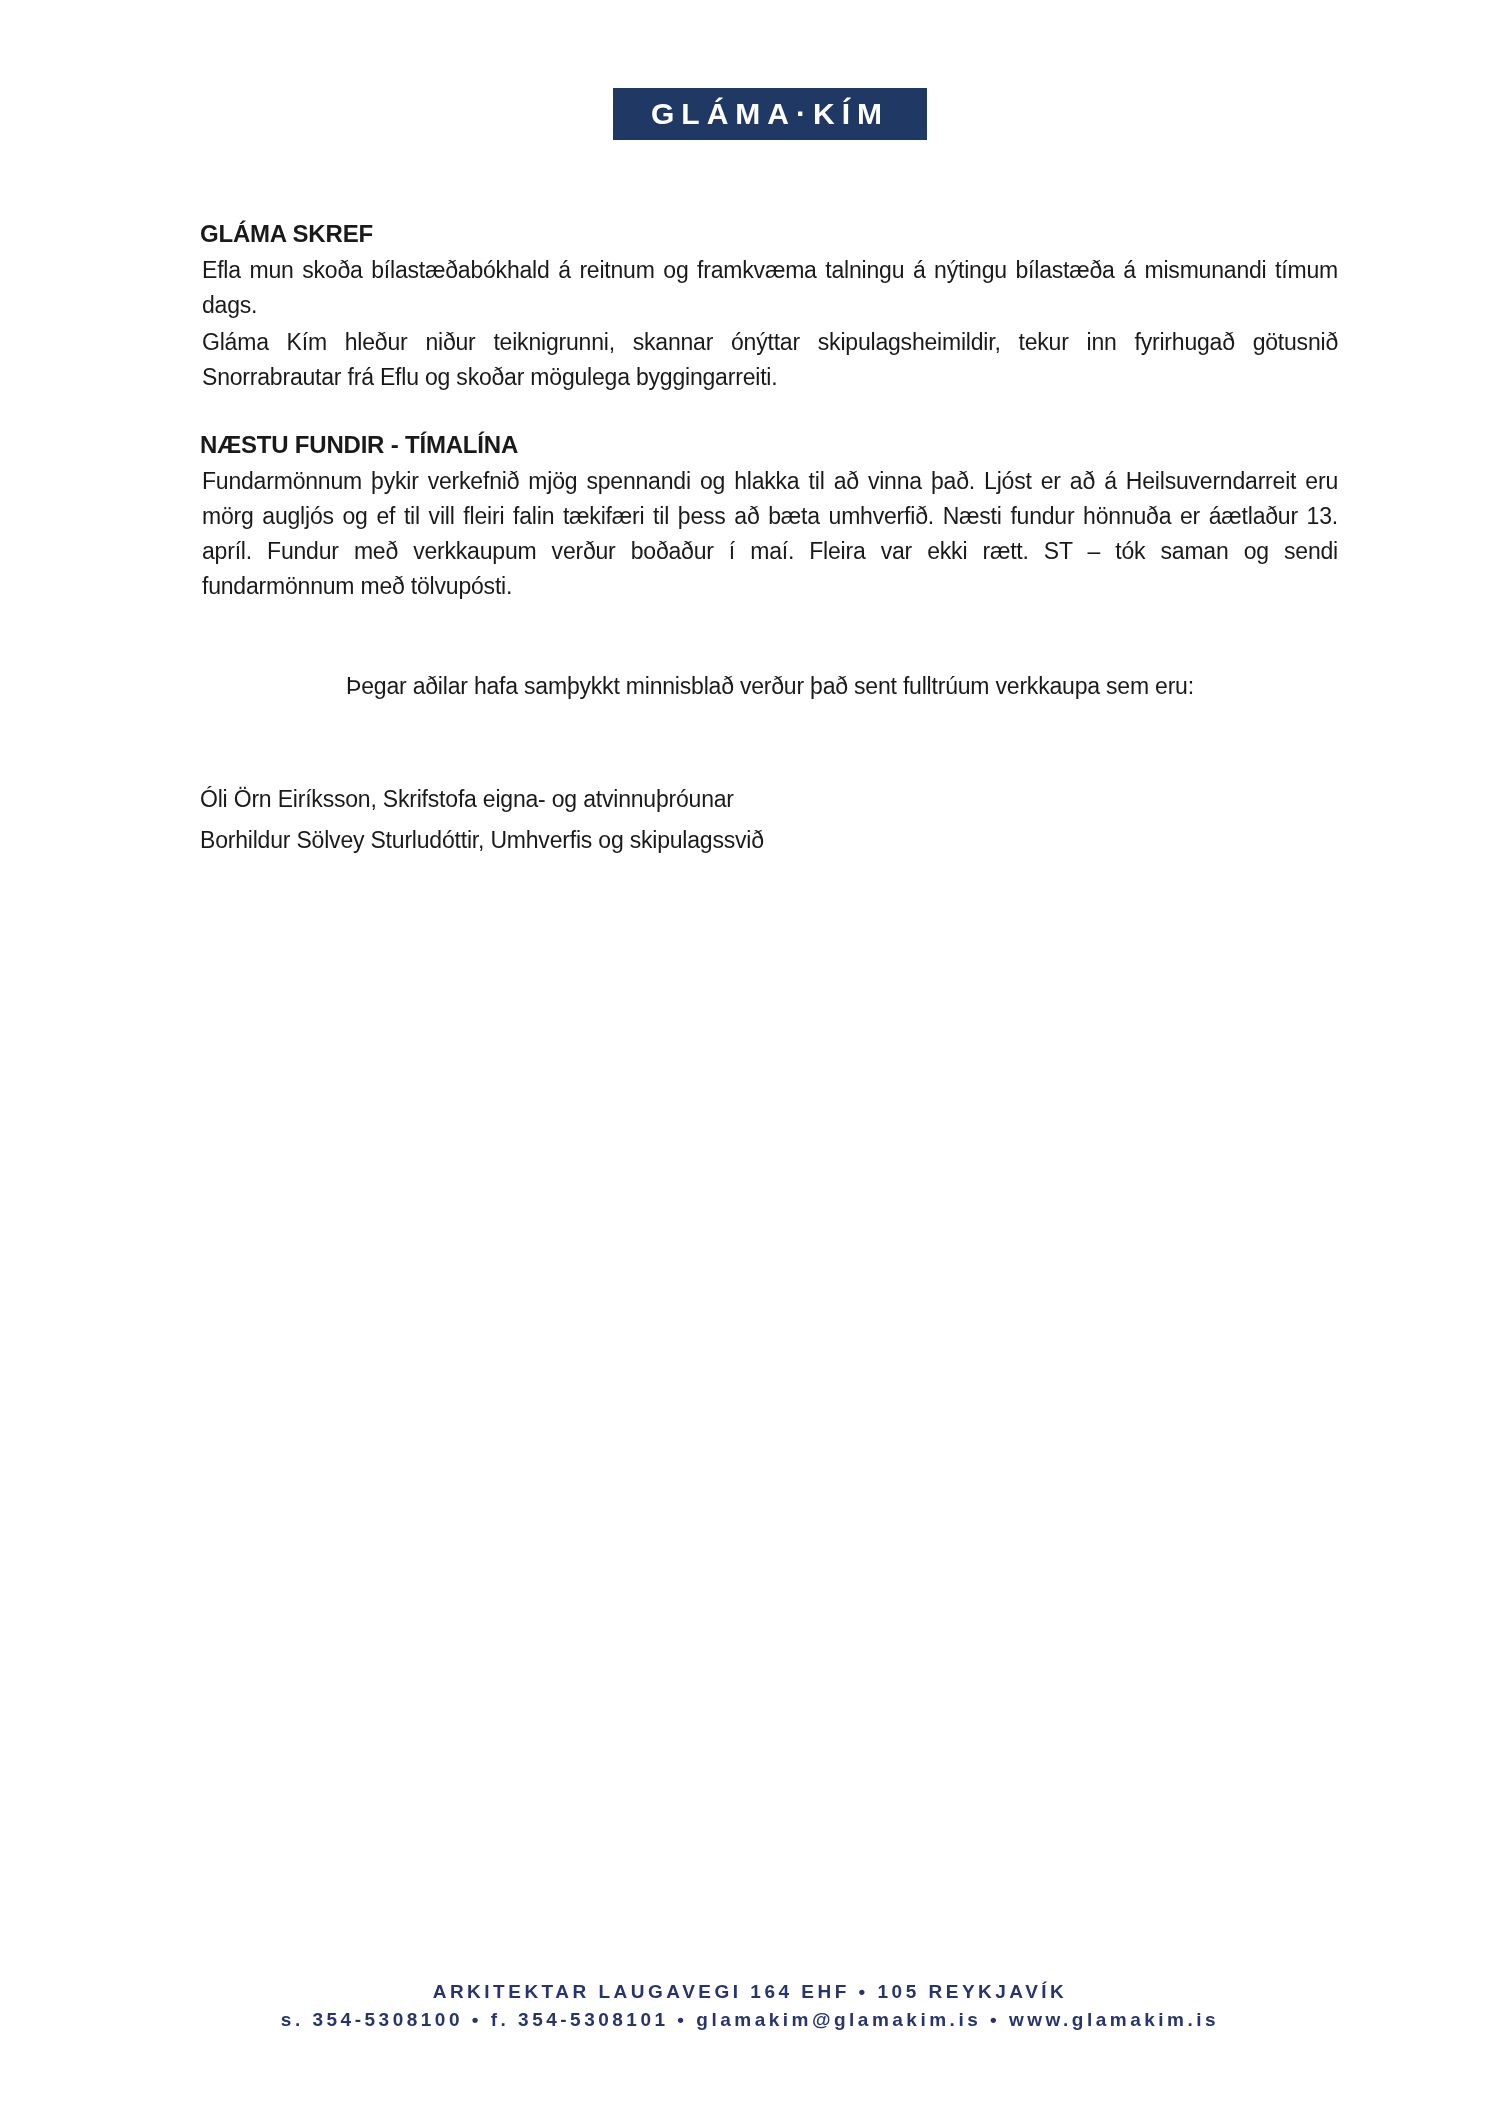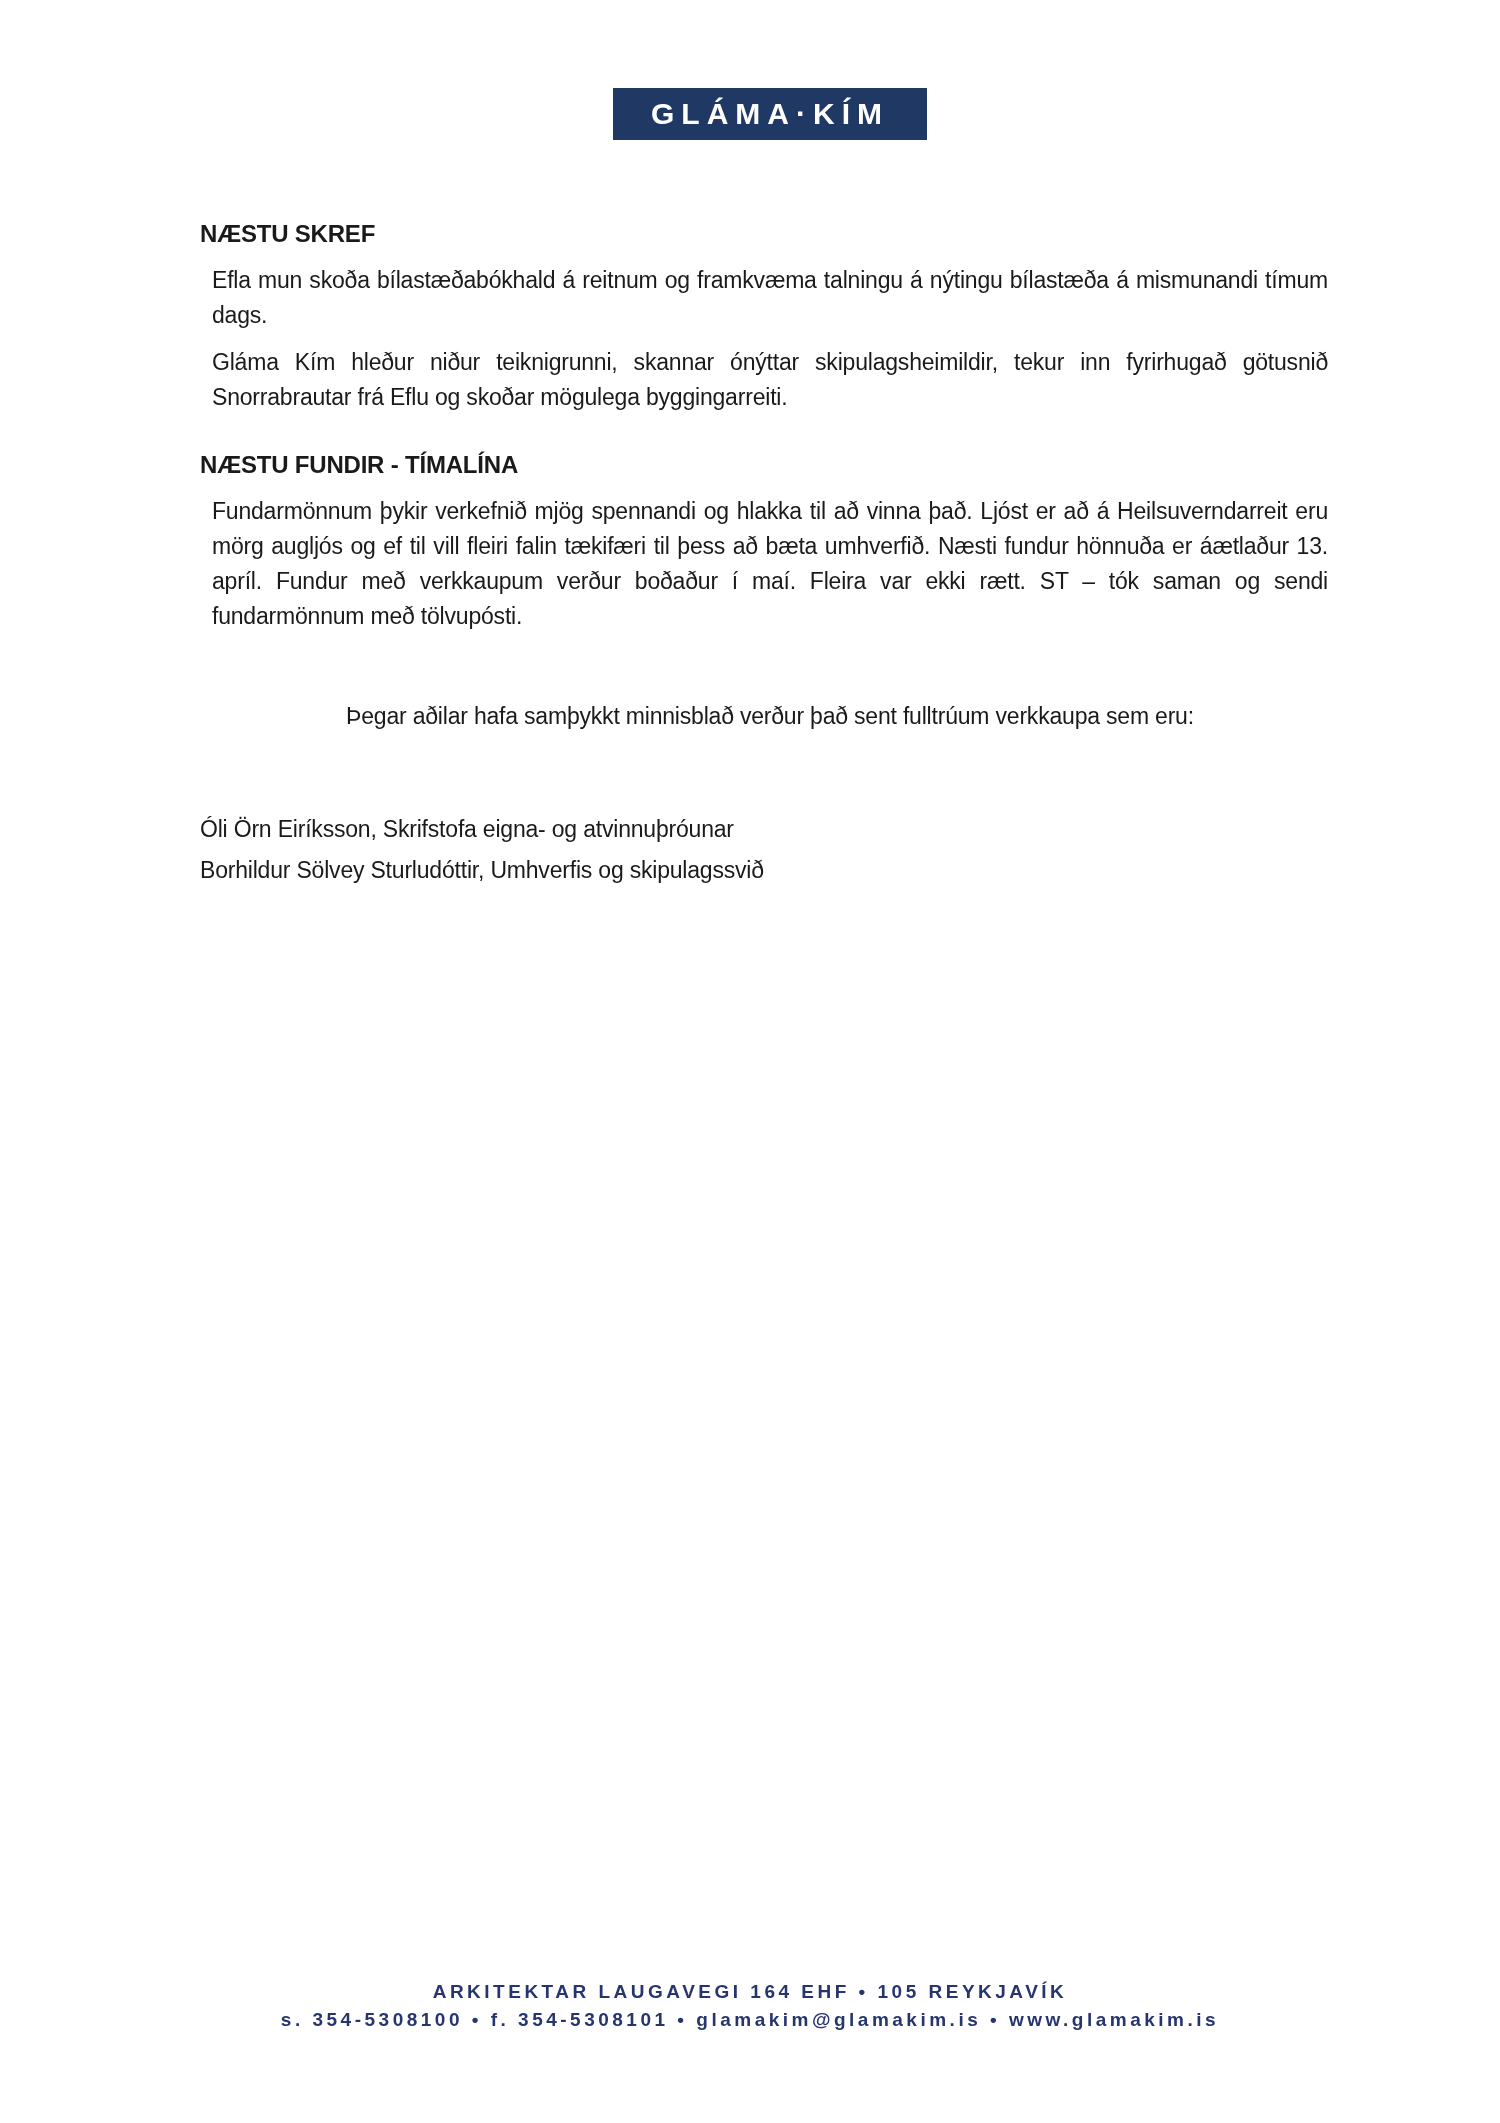--- a/index.html
+++ b/index.html
@@ -45,21 +45,21 @@
     line-height: 35px;
     letter-spacing: -0.2px;
   }
   .heading-first {
     margin-top: 76px;
   }
   .heading-gap {
     margin-top: 32px;
   }
   .doc-par {
-    margin: 12px;
+    margin: 2px;
     font-size: 23px;
     letter-spacing: -0.2px;
     line-height: 35px;
     text-align: justify;
   }
   .intro-par {
     margin-top: 65px;
     text-align: center;
   }
   .recipients {
@@ -90,21 +90,21 @@
 </head>
 <body>
 
 <div class="page">
   <div class="content">
 
     <div class="logo">
       <span class="logo-text">GLÁMA·KÍM</span>
     </div>
 
-    <h2 class="doc-heading heading-first">NÆSTU SKREF</h2>
+    <h2 class="doc-heading heading-first">GLÁMA SKREF</h2>
     <p class="doc-par">Efla mun skoða bílastæðabókhald á reitnum og framkvæma talningu á nýtingu bílastæða á mismunandi tímum dags.</p>
     <p class="doc-par">Gláma Kím hleður niður teiknigrunni, skannar ónýttar skipulagsheimildir, tekur inn fyrirhugað götusnið Snorrabrautar frá Eflu og skoðar mögulega byggingarreiti.</p>
 
     <h2 class="doc-heading heading-gap">NÆSTU FUNDIR - TÍMALÍNA</h2>
     <p class="doc-par">Fundarmönnum þykir verkefnið mjög spennandi og hlakka til að vinna það.  Ljóst er að á Heilsuverndarreit eru mörg augljós og ef til vill fleiri falin tækifæri til þess að bæta umhverfið.  Næsti fundur hönnuða er áætlaður 13. apríl.  Fundur með verkkaupum verður boðaður í maí.  Fleira var ekki rætt. ST – tók saman og sendi fundarmönnum með tölvupósti.</p>
 
     <p class="doc-par intro-par">Þegar aðilar hafa samþykkt minnisblað verður það sent fulltrúum verkkaupa sem eru:</p>
 
     <div class="recipients">
       <p class="recipient">Óli Örn Eiríksson, Skrifstofa eigna- og atvinnuþróunar</p>

